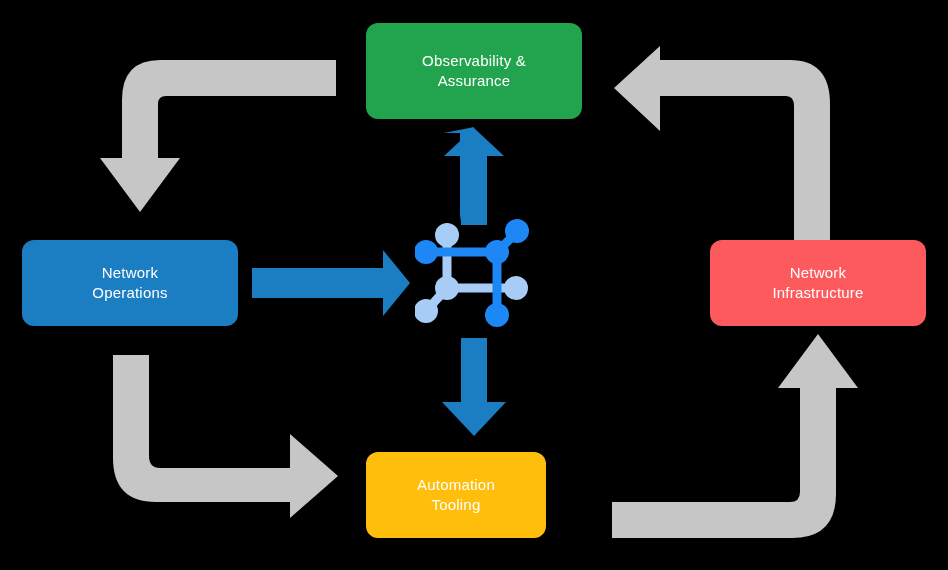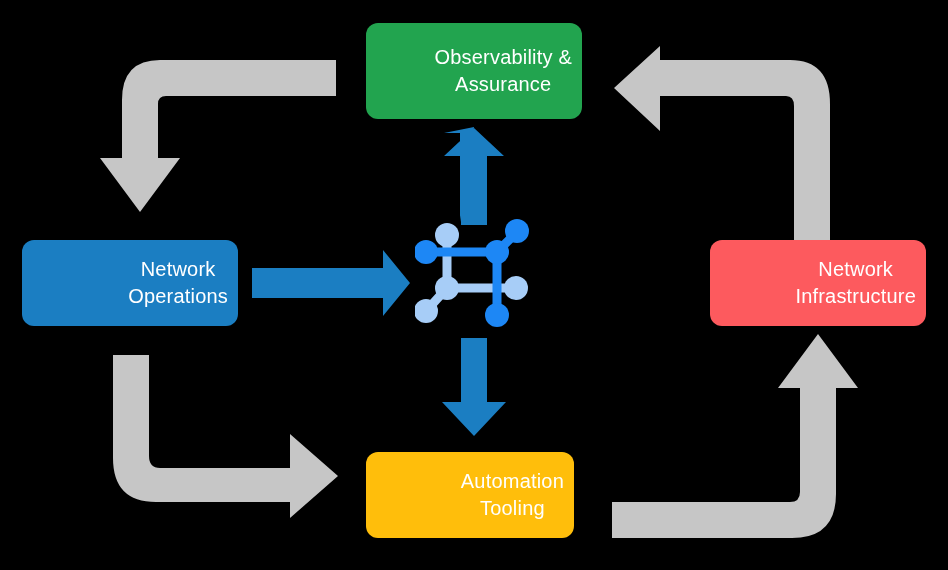--- a/index.html
+++ b/index.html
@@ -15,36 +15,36 @@
     width: 948px;
     height: 570px;
     background: #000000;
     overflow: hidden;
   }
   .node-box {
     position: absolute;
     border-radius: 12px;
     display: flex;
     align-items: center;
-    justify-content: flex-end;
+    justify-content: center;
     text-align: center;
     color: #ffffff;
-    font-size: 20px;
+    font-size: 15px;
     line-height: 1.35;
     letter-spacing: 0.2px;
     box-sizing: border-box;
     padding: 6px 10px;
     font-family: "Liberation Sans", sans-serif;
   }
   .node-box span { display: block; white-space: pre-line; }
 
   #box-observability { left: 366px; top: 23px;  width: 216px; height: 96px;  background: #22A44F; }
   #box-operations    { left: 22px;  top: 240px; width: 216px; height: 86px;  background: #1B7EC2; }
   #box-infrastructure{ left: 710px; top: 240px; width: 216px; height: 86px;  background: #FD5A5E; }
-  #box-automation    { left: 366px; top: 452px; width: 208px; height: 86px;  background: #FFBE0B; }
+  #box-automation    { left: 366px; top: 452px; width: 180px; height: 86px;  background: #FFBE0B; }
 
   .svg-layer {
     position: absolute;
     left: 0; top: 0;
     width: 948px;
     height: 570px;
   }
   .center-icon {
     position: absolute;
     left: 415px;

